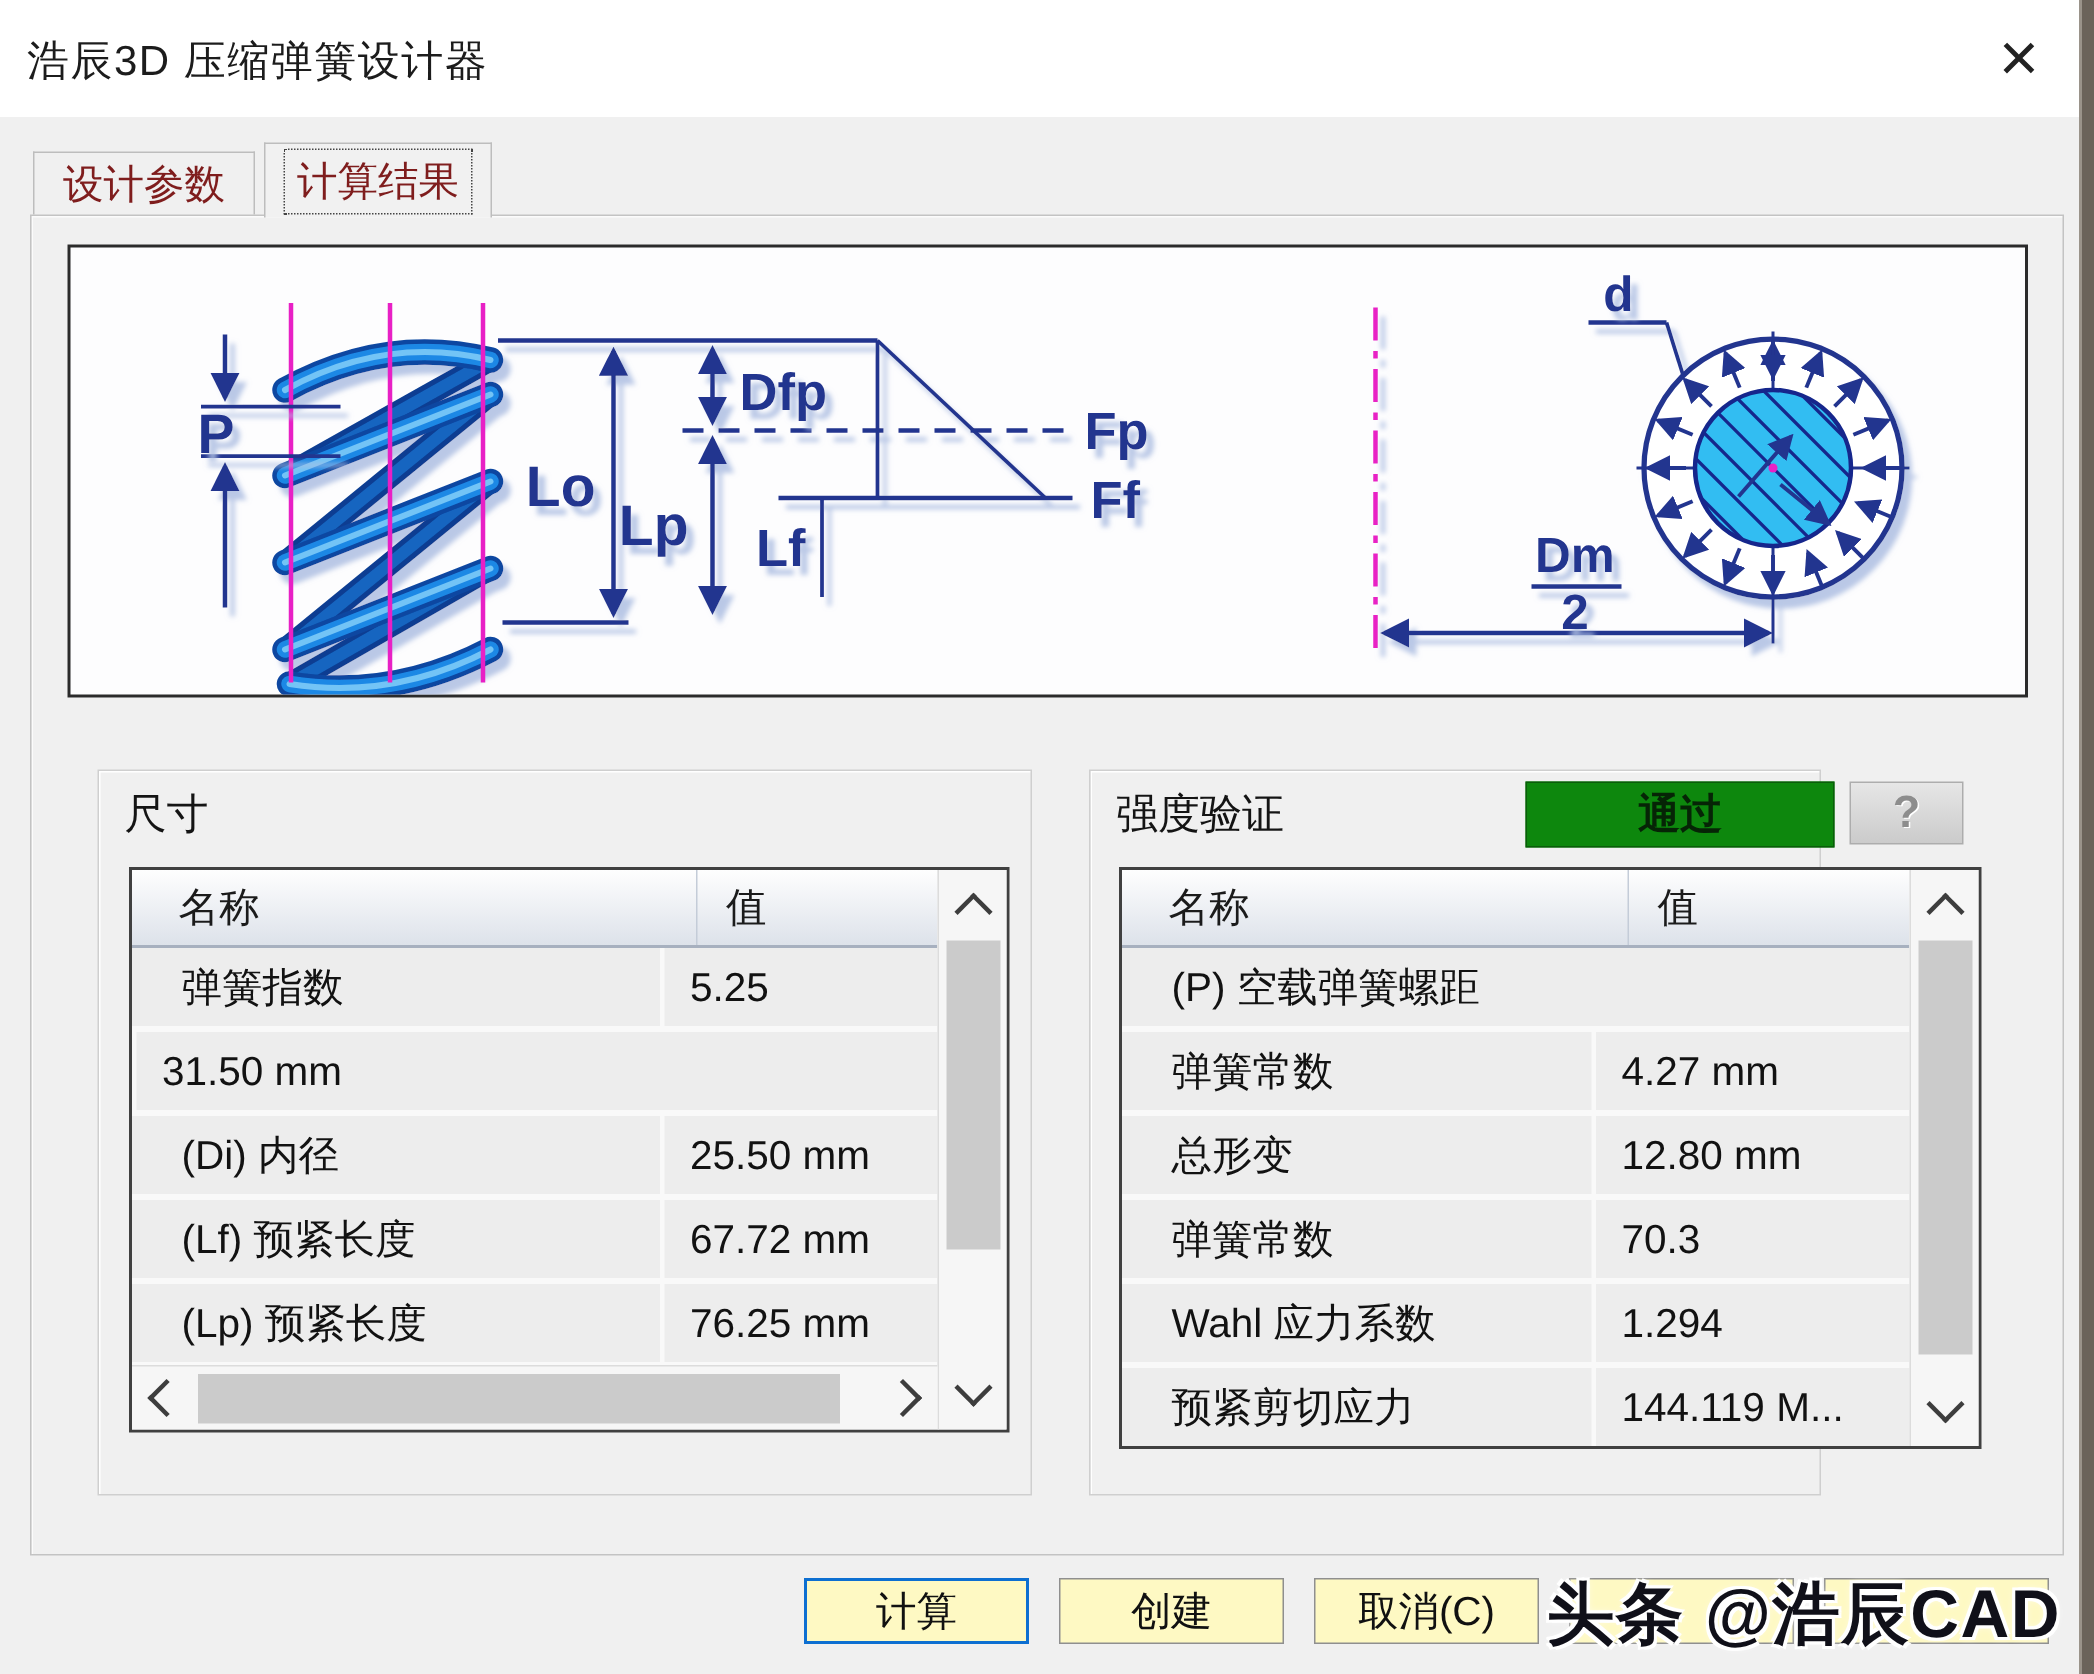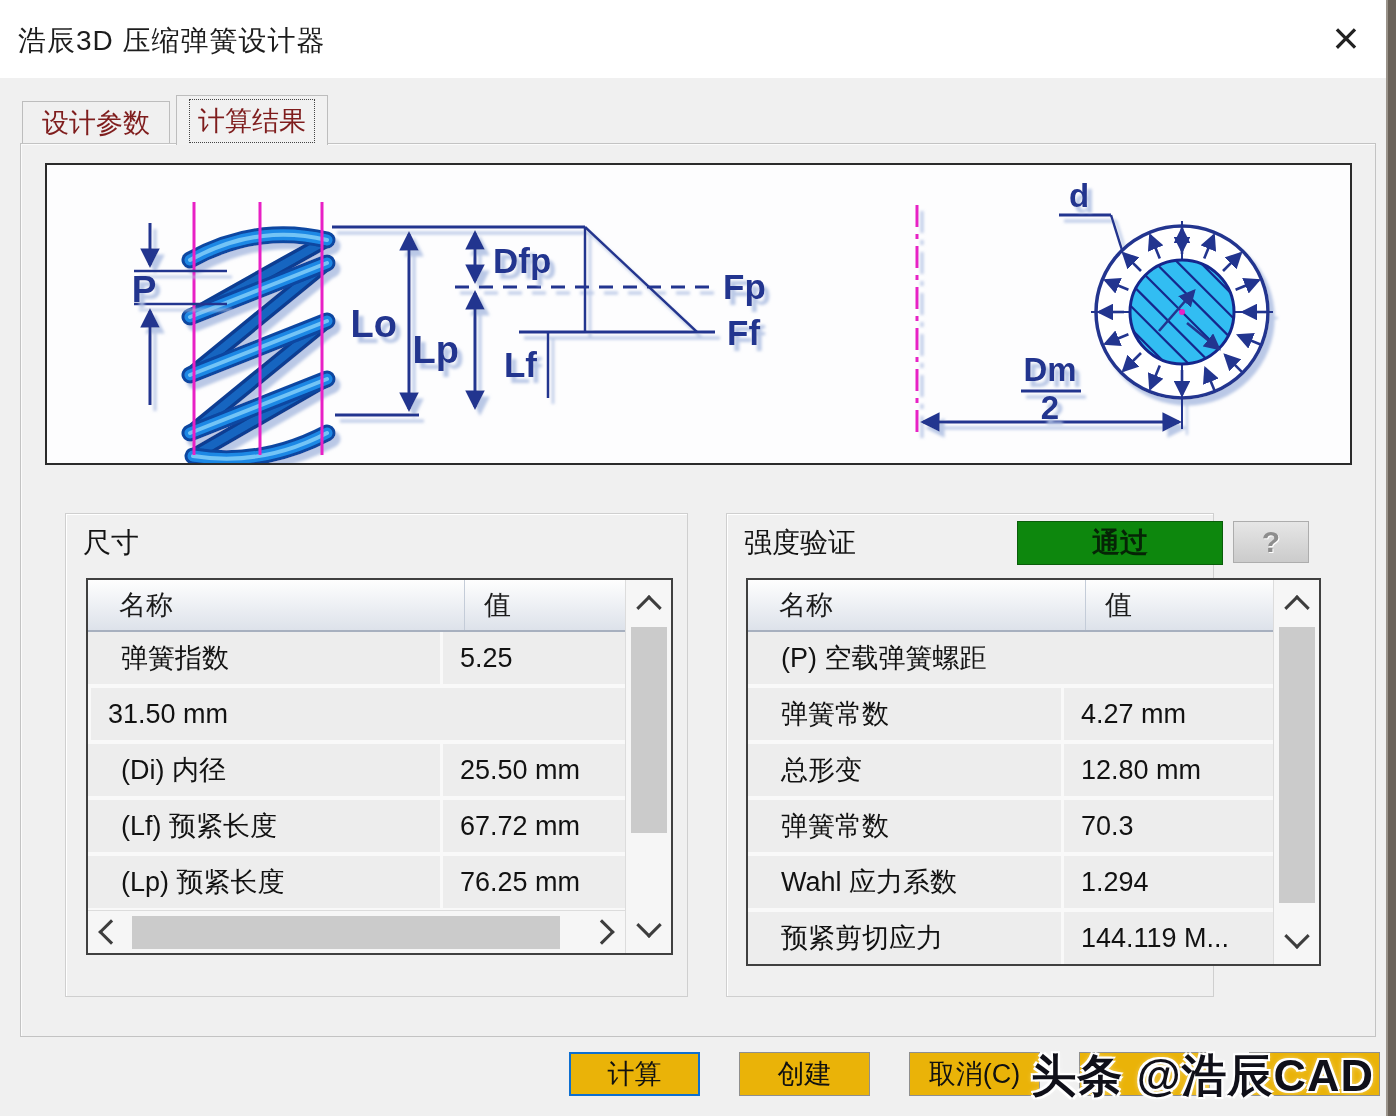--- a/index.html
+++ b/index.html
@@ -71,22 +71,22 @@
   .chev.down{transform:rotate(225deg) translate(2px,2px);}
   .chev.left{transform:rotate(-45deg);}
   .chev.right{transform:rotate(135deg);}
   .vthumb{position:absolute;left:5px;width:36px;background:#cbcbcb;}
   .hthumb{position:absolute;top:5px;height:33px;background:#cbcbcb;}
   .vt-left{top:47px;height:206px;}
   .vt-right{top:47px;height:276px;}
   .ht-left{left:44px;width:428px;}
 
   
-  .btn{position:absolute;top:1052px;width:131px;height:44px;box-sizing:border-box;background:#eab308;
-    border:1px solid #8f8f8f;display:flex;align-items:center;justify-content:center;font-size:27px;color:#111;z-index:5;margin-left:33px;}
+  .btn{position:absolute;top:1052px;width:150px;height:44px;box-sizing:border-box;background:#fef9c3;
+    border:1px solid #8f8f8f;display:flex;align-items:center;justify-content:center;font-size:27px;color:#111;z-index:5;}
   .btn-default{border:2px solid #0d6fd1;}
   .watermark{position:absolute;top:1046px;right:22px;z-index:6;font-size:45px;font-weight:900;color:#101019;
     letter-spacing:1px;white-space:nowrap;
     text-shadow:-2px -2px 0 #fff,2px -2px 0 #fff,-2px 2px 0 #fff,2px 2px 0 #fff,0 0 6px rgba(255,255,255,.9);}
 </style>
 </head>
 <body>
 
 <div class="dialog">
 

